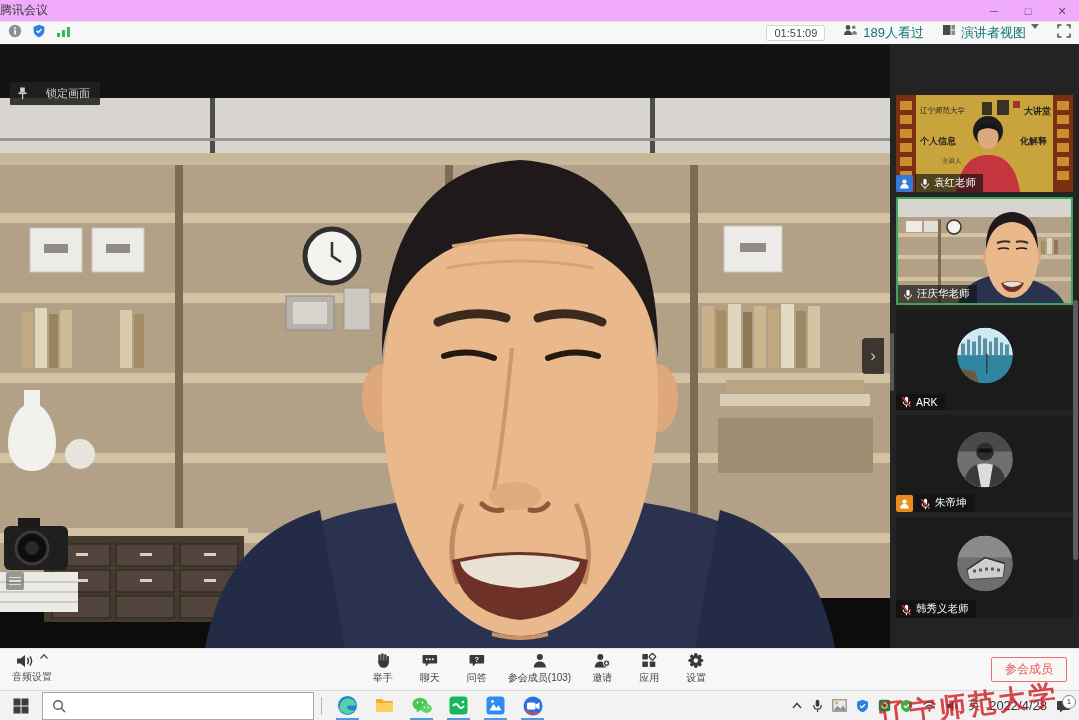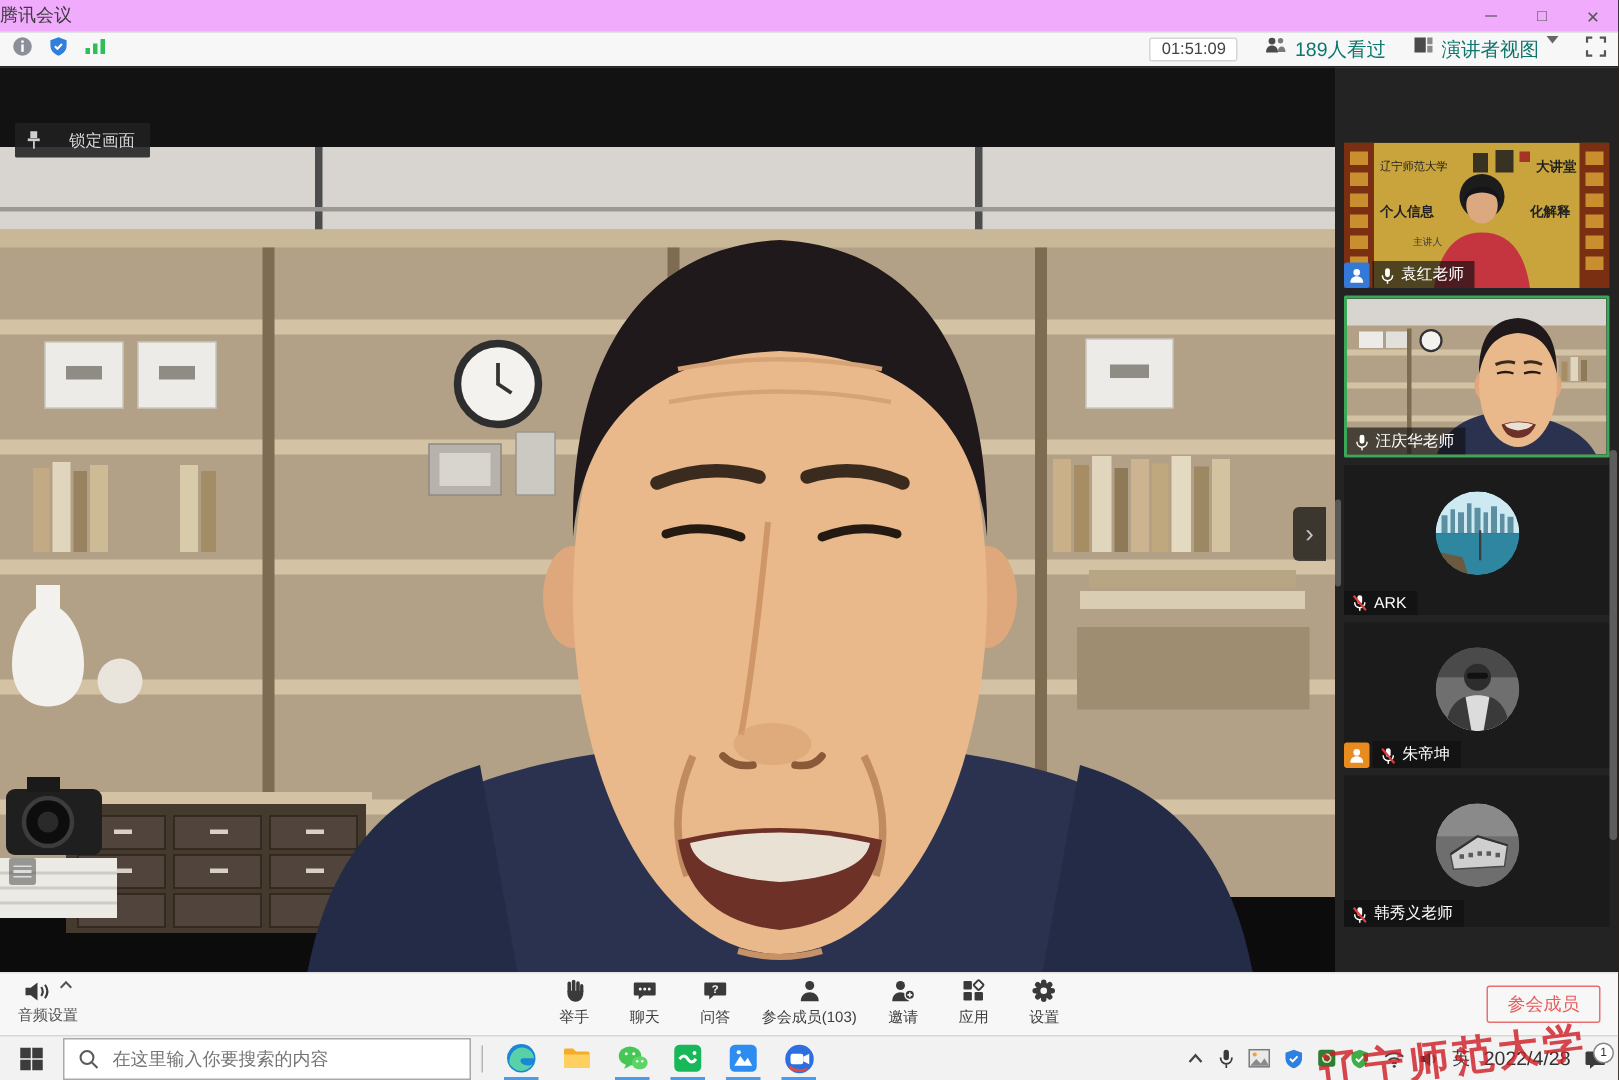--- a/index.html
+++ b/index.html
@@ -587,21 +587,20 @@
             <rect x="0.5" y="8.5" width="7" height="7"></rect>
             <rect x="8.5" y="8.5" width="7" height="7"></rect>
           </g>
       </svg>
     </div>
     <div class="search-box">
       <svg width="14" height="14" viewBox="0 0 14 14">
         <circle cx="6" cy="6" r="4.3" fill="none" stroke="#5a5a5a" stroke-width="1.4"></circle>
         <line x1="9.3" y1="9.3" x2="13" y2="13" stroke="#5a5a5a" stroke-width="1.4"></line>
       </svg>
-      <input type="text" placeholder="在这里输入你要搜索的内容" style="">
     </div>
     <div class="tb-sep"></div>
     <div class="app-icons">
       <div class="app">
         <svg width="21" height="21" viewBox="0 0 21 21">
           <circle cx="10.5" cy="10.5" r="9.5" fill="#1b87d4"></circle>
           <path d="M2.5,13 C3,6 8,2.5 12.5,3.5 C17,4.5 19,8 19,10.5 L12,10.5 C10,10.5 9.5,12 10.5,13.5 C12,15.5 16,16 18,14.5 C16,18.5 10,20.5 6,17.5 C3.5,15.7 2.5,14.5 2.5,13 Z" fill="#59d1a8"></path>
         </svg>
         <div class="indicator"></div>
       </div>

